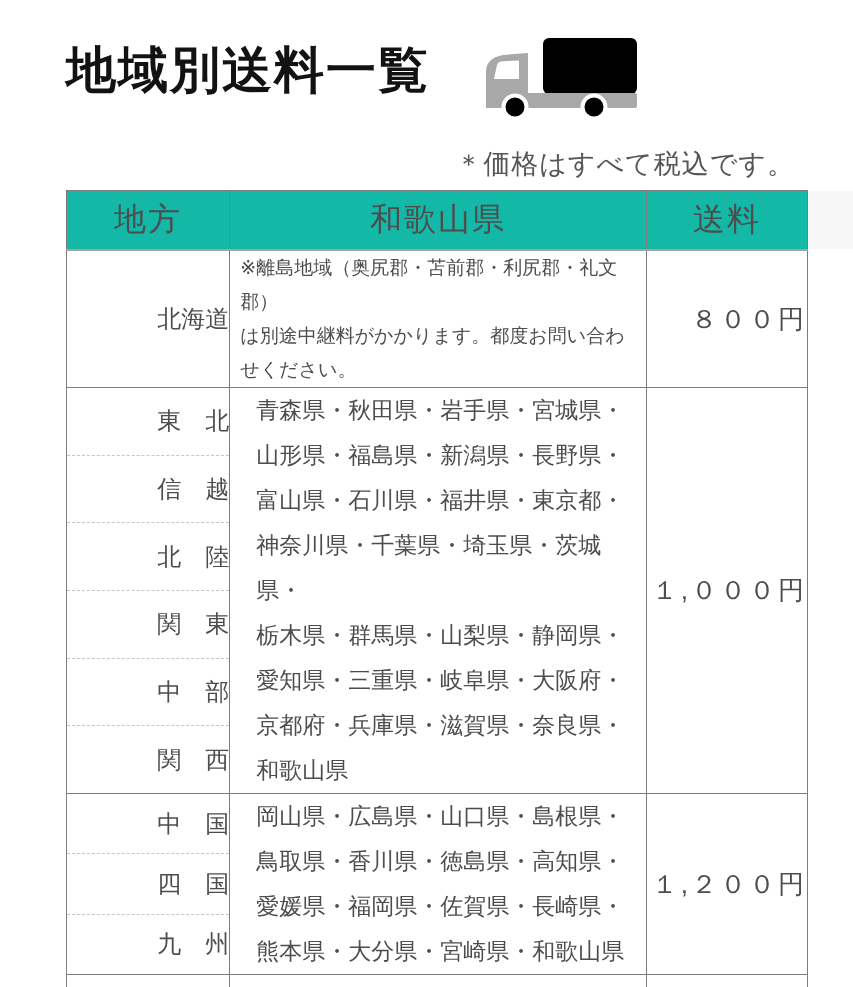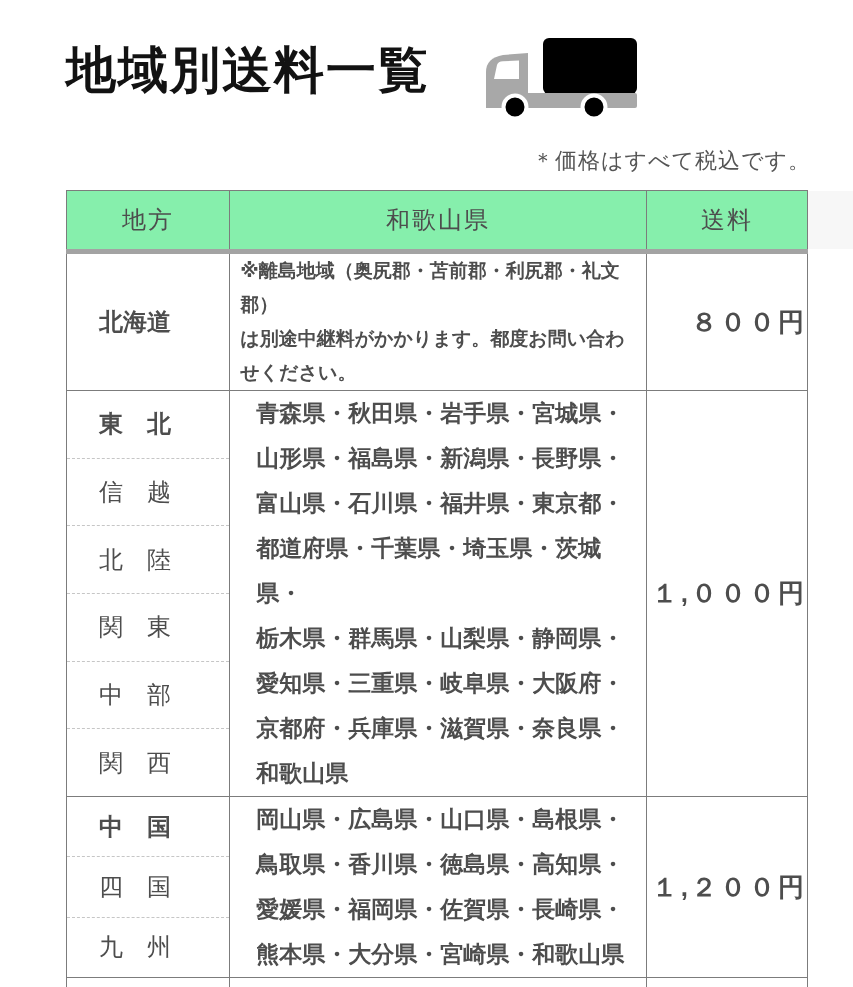--- a/index.html
+++ b/index.html
@@ -14,71 +14,70 @@
     overflow:hidden;
     color:#4d4d4d;
   }
   .page-title {
     position:absolute; left:66px; top:40px;
     font-size:50px; font-weight:800; color:#121212;
     letter-spacing:2px; line-height:1.2;
   }
   .truck-icon { position:absolute; left:481px; top:36px; width:160px; height:86px; }
   .tax-note {
-    position:absolute; right:42px; top:146px;
-    font-size:22px; color:#555555; letter-spacing:1px;
+    position:absolute; right:58px; top:146px;
+    font-size:27px; color:#555555; letter-spacing:1px;
   }
   .header-strip-ext {
     position:absolute; left:808px; right:0; top:191px; height:58px;
     background:#f7f7f7;
   }
   table.fee-table {
     position:absolute; left:66px; top:190px;
     width:742px;
     border-collapse:collapse; table-layout:fixed;
     background:#ffffff;
     border:1px solid #7c7c7c;
     color:#4d4d4d;
   }
   .fee-table th, .fee-table td { padding:0; font-weight:normal; }
   .fee-table th {
-    background:#86efac; height:58px; font-size:24px;
-    border-bottom:5px solid #a3a3a3;
+    background:#14b8a6; height:58px; font-size:32px;
+    border-bottom:2px solid #a3a3a3;
     letter-spacing:2px;
   }
   .cw-region { width:163px; }
   .cw-pref   { width:416px; }
   .cw-fee    { width:161px; }
   .vline-r { border-right:1px solid #7c7c7c; }
   tr.h58 { height:58px; }
   tr.h78 { height:78px; }
   tr.h60 { height:60px; }
   td.region-cell {
-    text-align:left; vertical-align:middle;
+    text-align:right; vertical-align:middle;
     font-size:24px;
-    padding-left:32px;
   }
   td.pref-cell {
     vertical-align:middle;
     padding-left:26px; padding-right:6px;
     font-size:23px; line-height:45px;
     white-space:pre-line;
   }
   td.note-cell {
     vertical-align:middle;
     padding-left:10px; padding-right:4px;
     font-size:19px; line-height:34px;
     white-space:pre-line;
   }
   td.pref-single { font-size:22px; line-height:30px; }
   td.fee-cell {
     text-align:right; vertical-align:middle;
     font-size:26px; letter-spacing:3px;
   }
-  tr.sec-start td { border-top:1px solid #7c7c7c;font-weight:bold; }
+  tr.sec-start td { border-top:1px solid #7c7c7c; }
   tr.sub-row td.region-cell { border-top:1px dashed #c6c6c6; }
 </style>
 </head>
 <body>
 
 <div class="page">
 
   <div class="page-title">地域別送料一覧</div>
 
   <span class="truck-icon">
@@ -114,21 +113,21 @@
         <td class="note-cell vline-r">※離島地域（奥尻郡・苫前郡・利尻郡・礼文郡）
 は別途中継料がかかります。都度お問い合わせください。</td>
         <td class="fee-cell">８００円</td>
       </tr>
 
       <tr class="h60 sec-start">
         <td class="region-cell vline-r">東　北</td>
         <td class="pref-cell vline-r" rowspan="6">青森県・秋田県・岩手県・宮城県・
 山形県・福島県・新潟県・長野県・
 富山県・石川県・福井県・東京都・
-都道府県・千葉県・埼玉県・茨城県・
+神奈川県・千葉県・埼玉県・茨城県・
 栃木県・群馬県・山梨県・静岡県・
 愛知県・三重県・岐阜県・大阪府・
 京都府・兵庫県・滋賀県・奈良県・
 和歌山県</td>
         <td class="fee-cell" rowspan="6">１,０００円</td>
       </tr>
       <tr class="h60 sub-row">
         <td class="region-cell vline-r">信　越</td>
       </tr>
       <tr class="h60 sub-row">

